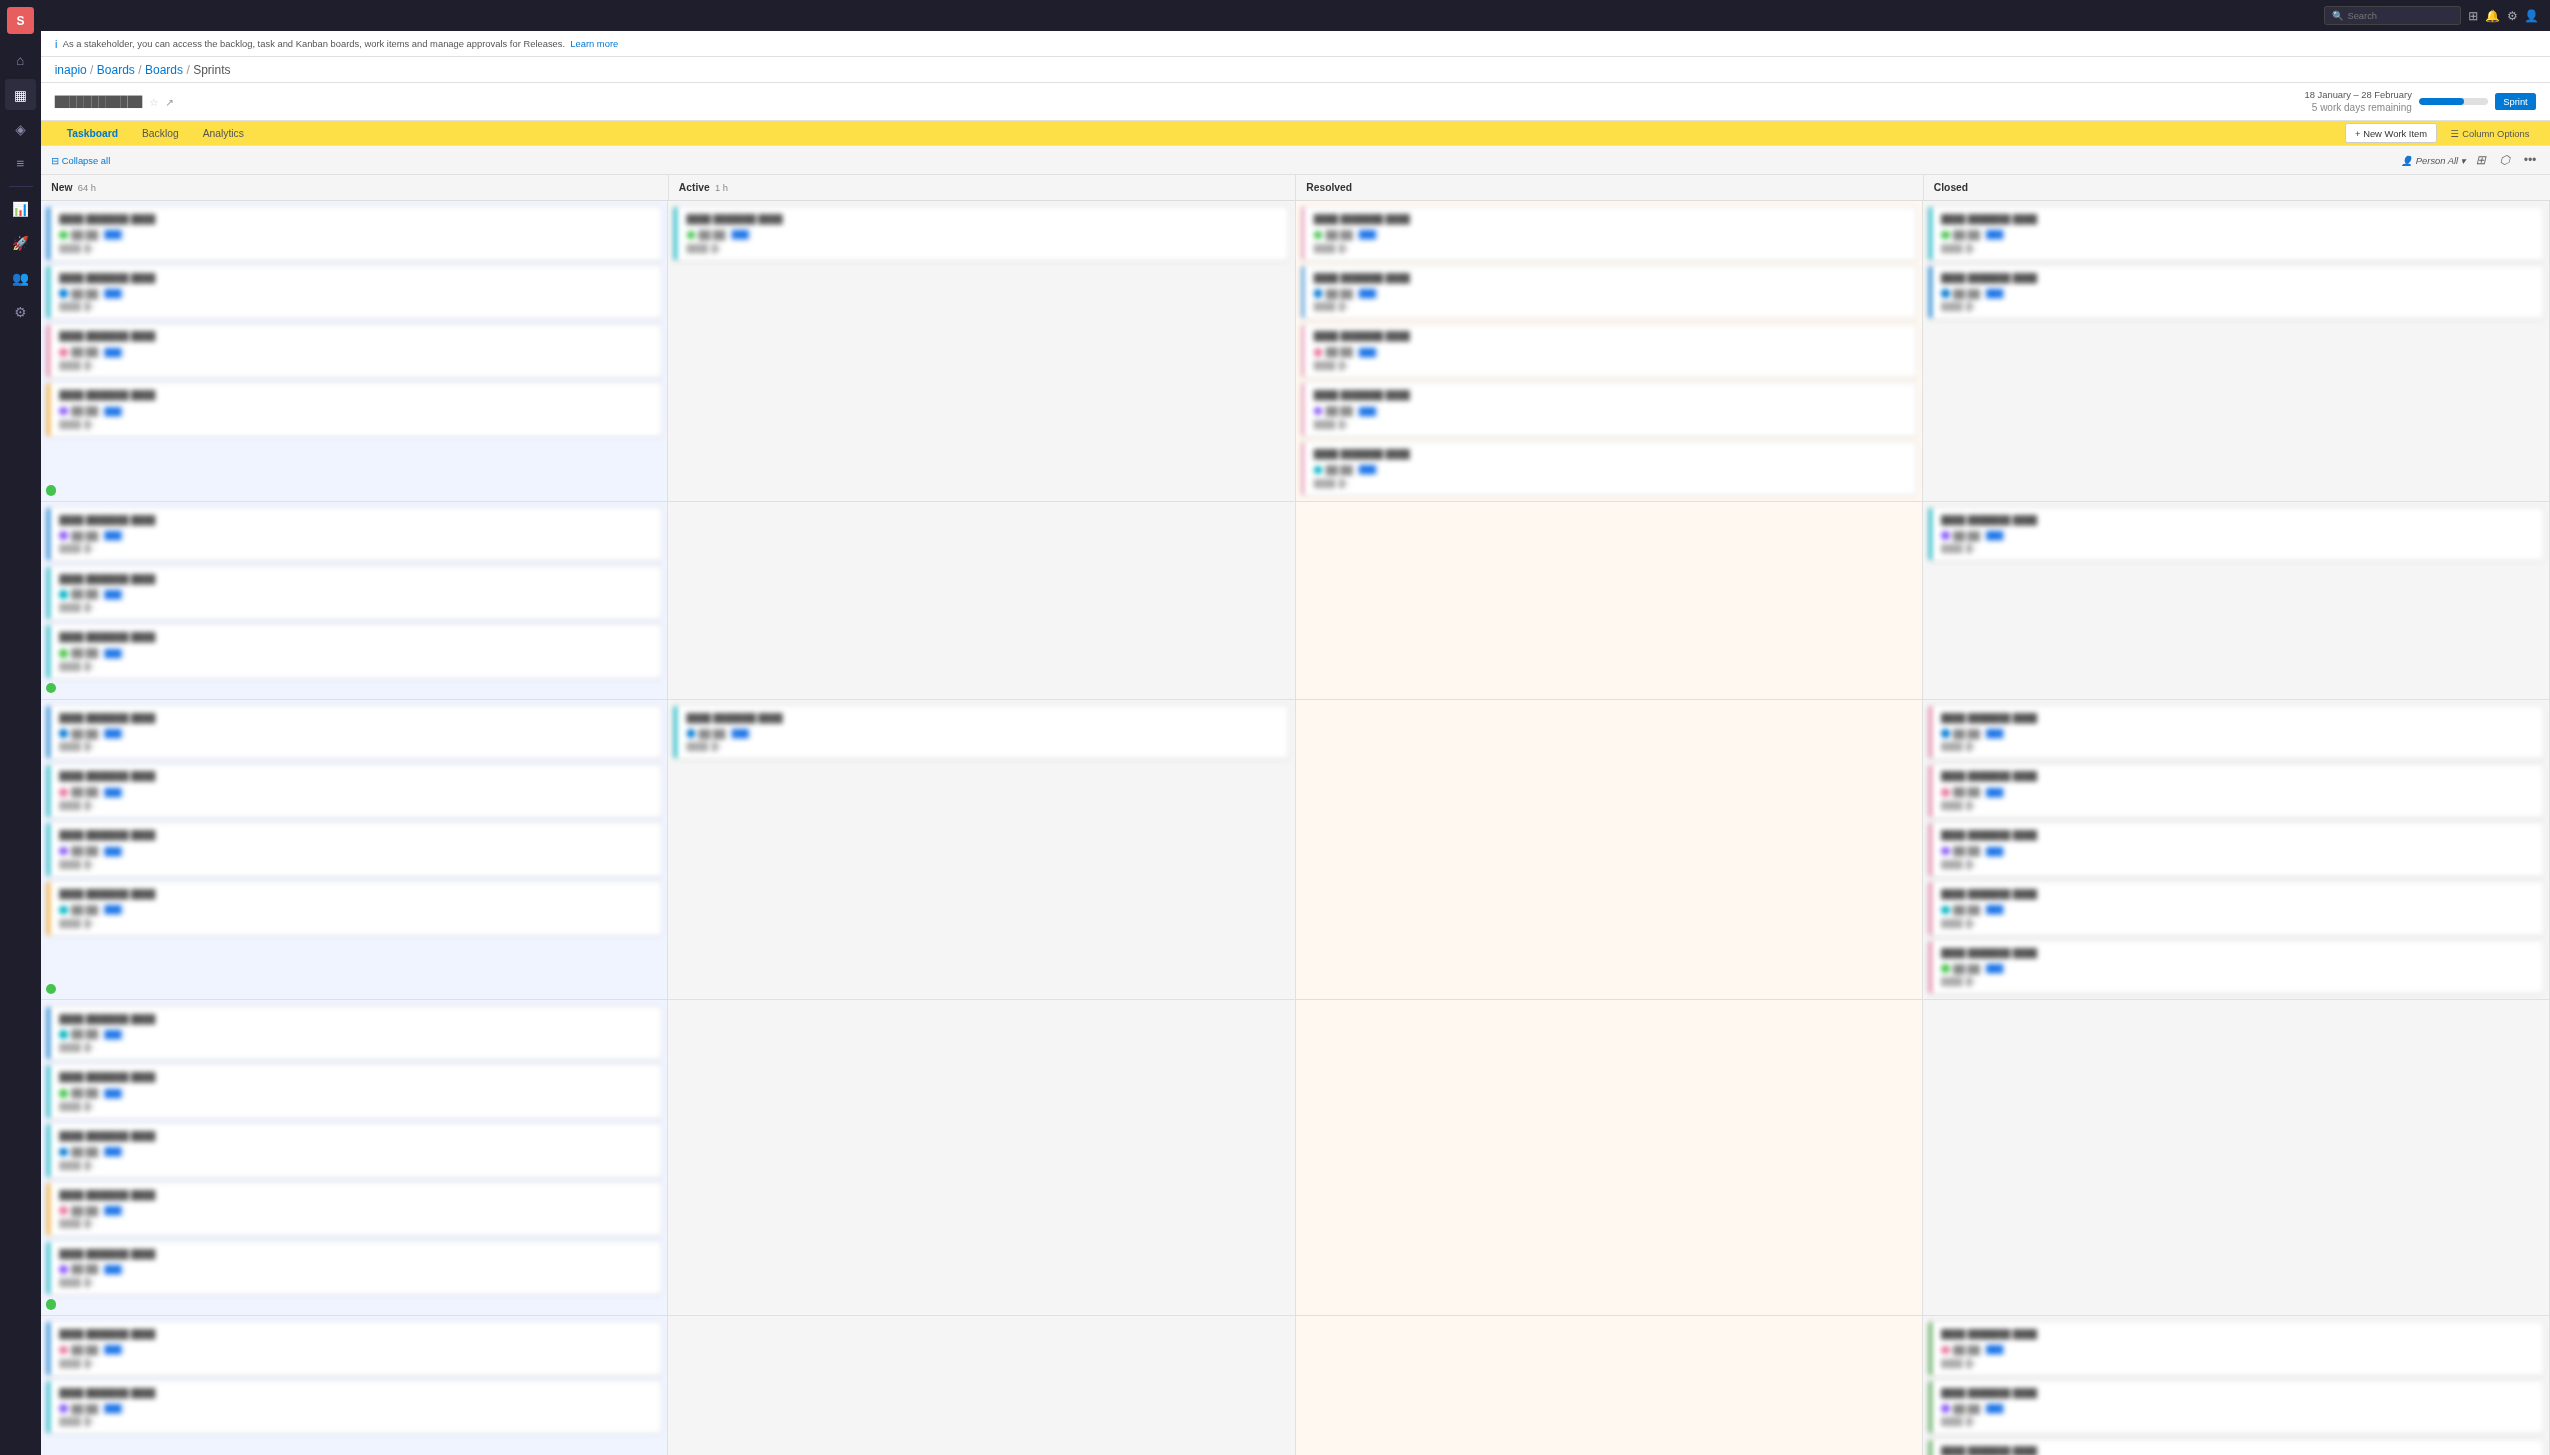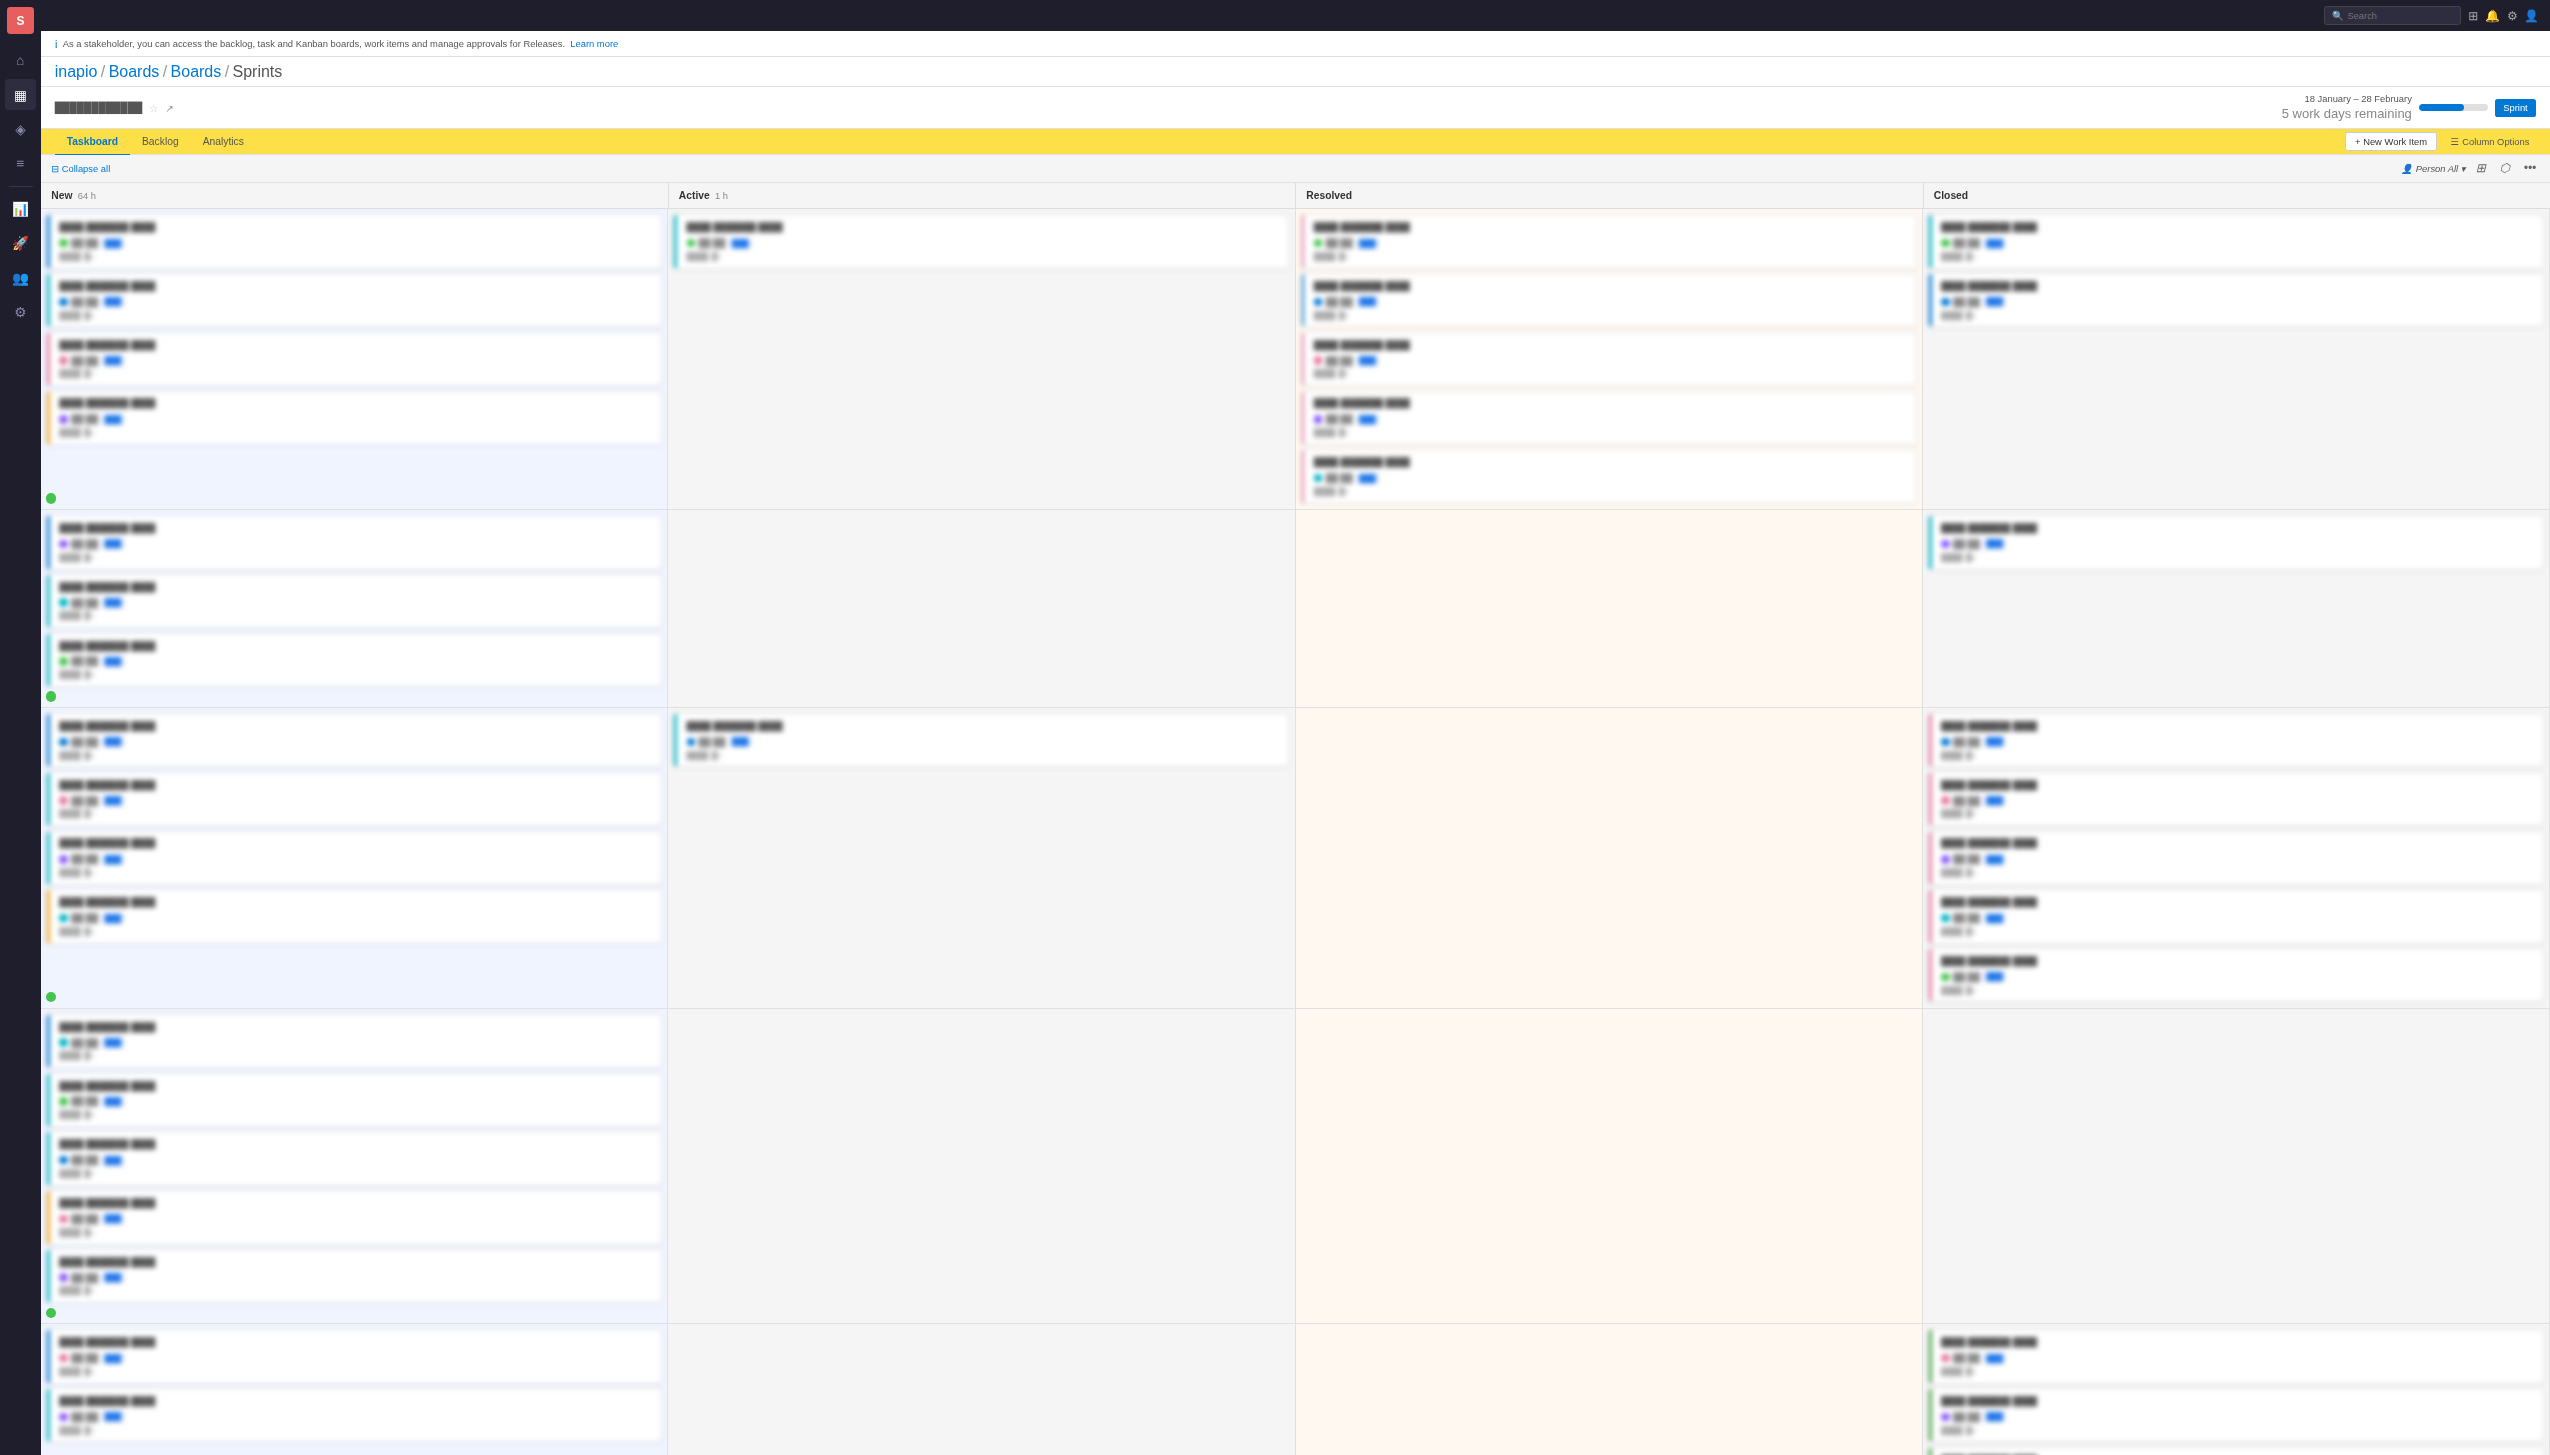--- a/index.html
+++ b/index.html
@@ -20,21 +20,21 @@
     .search-box { background: #2d2d3f; border: 0.9px solid #444; border-radius: 2.6px; color: #ccc; padding: 2.6px 6.9px; width: 137px; font-size: 9.4px; display: flex; align-items: center; gap: 3.4px; }
     .search-box input { background: transparent; border: none; color: #ccc; font-size: 9.4px; outline: none; width: 103px; }
     .topbar-icons { display: flex; gap: 6.9px; color: #ccc; }
     .topbar-icon { font-size: 12px; cursor: pointer; color: #aaa; }
 
     
     .infobar { background: #fff; border-bottom: 0.9px solid #e0e0e0; padding: 5.2px 13.7px; font-size: 9.4px; color: #555; display: flex; align-items: center; gap: 5.2px; }
     .infobar-icon { color: #0078d4; font-size: 11px; }
 
     
-    .breadcrumb { background: #fff; padding: 5.2px 13.7px; font-size: 16px; color: #555; display: flex; gap: 3.4px; border-bottom: 0.9px solid #e0e0e0; }
+    .breadcrumb { background: #fff; padding: 5.2px 13.7px; font-size: 12px; color: #555; display: flex; gap: 3.4px; border-bottom: 0.9px solid #e0e0e0; }
     .breadcrumb a { color: #0078d4; text-decoration: none; }
     .breadcrumb-sep { color: #999; }
 
     
     .project-header { background: #fff; padding: 5.2px 13.7px; display: flex; align-items: center; justify-content: space-between; border-bottom: 0.9px solid #e0e0e0; }
     .project-title-row { display: flex; align-items: center; gap: 6.9px; }
     .header-right { display: flex; align-items: center; gap: 6.9px; }
     .date-range { font-size: 9.4px; color: #555; text-align: right; line-height: 1.4; }
     .sprint-progress { display: flex; align-items: center; gap: 3.4px; }
     .progress-bar-container { width: 69px; height: 6.9px; background: #e0e0e0; border-radius: 3.4px; overflow: hidden; }
@@ -131,21 +131,21 @@
 
   <div class="project-header">
     <div class="project-title-row">
       <span style="font-size:10.3px;color:#555;">████████████</span>
       <span style="color:#ccc;cursor:pointer;">☆</span>
       <span style="color:#999;cursor:pointer;font-size:10.3px;">↗</span>
     </div>
     <div class="header-right">
       <div class="date-range">
         <div>18 January – 28 February</div>
-        <div style="color:#888;font-size:13px;">5 work days remaining</div>
+        <div style="color:#888;font-size:10px;">5 work days remaining</div>
       </div>
       <div class="sprint-progress">
         <div class="progress-bar-container">
           <div class="progress-bar-fill" style="width:65%"></div>
         </div>
       </div>
       <button class="sprint-button">Sprint</button>
     </div>
   </div>
 

